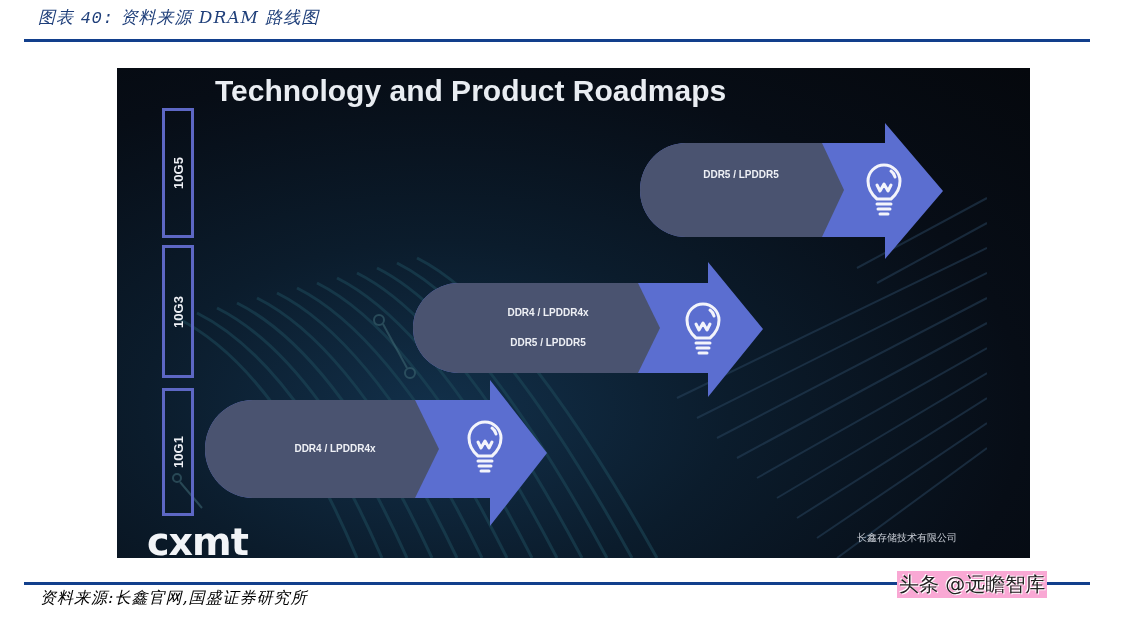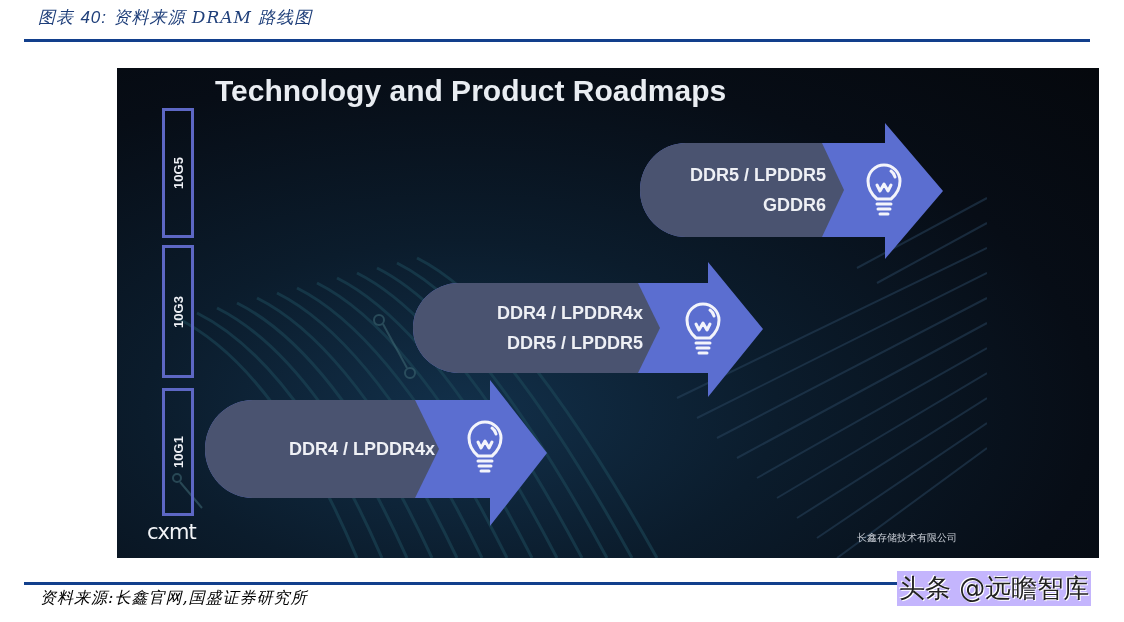--- a/index.html
+++ b/index.html
@@ -1,43 +1,43 @@
 <!DOCTYPE html>
 <html><head>
 <meta charset="utf-8">
 <style>
   html, body { margin: 0; padding: 0; background: #ffffff; }
   body { width: 1124px; height: 622px; position: relative; overflow: hidden;
          font-family: "DejaVu Serif", "Liberation Serif", serif; }
   .fig-title { position: absolute; left: 38px; top: 6px; font-size: 17px; font-style: italic;
                color: #1f3f7a; letter-spacing: 1px; }
-  .fig-title .num { font-family: Liberation Sans, sans-serif; font-style: italic; margin-top: 40px; }
+  .fig-title .num { font-family: Liberation Mono, monospace; font-style: italic; margin-top: 40px; }
   .rule-top { position: absolute; left: 24px; top: 39px; width: 1066px; height: 3px; background: #123f8c; }
   .rule-bottom { position: absolute; left: 24px; top: 582px; width: 1066px; height: 3px; background: #123f8c; }
   .source { position: absolute; left: 40px; top: 588px; font-size: 16px; font-style: italic;
             color: #000000; letter-spacing: 1px; }
-  .watermark { position: absolute; left: 897px; top: 571px; font-size: 26px; color: #222;
-               font-family: "DejaVu Sans", "Liberation Sans", sans-serif; background: #c4b5fd;
+  .watermark { position: absolute; left: 897px; top: 571px; font-size: 20px; color: #222;
+               font-family: "DejaVu Sans", "Liberation Sans", sans-serif; background: #f9a8d4;
                text-shadow: 1px 1px 0 #fff, -1px -1px 0 #fff; padding: 0 2px; }
 
-  .panel { position: absolute; left: 117px; top: 68px; width: 982px; height: 490px; overflow: hidden;
+  .panel { position: absolute; left: 117px; top: 68px; width: 913px; height: 490px; overflow: hidden;
            background: radial-gradient(ellipse at 35% 70%, #12304a 0%, #0b1c2c 35%, #070d16 70%, #05080d 100%); }
   .panel svg.bg { position: absolute; left: 0; top: 0; }
   .panel-title { position: absolute; left: 98px; top: 6px; font-size: 30px; font-weight: bold;
                  color: #e9edf2; font-family: "Liberation Sans", "DejaVu Sans", sans-serif; white-space: nowrap; }
   .node { position: absolute; left: 45px; width: 32px; border: 3px solid #5d67c4; box-sizing: border-box; }
   .node span { position: absolute; left: 50%; top: 50%; transform: translate(-50%, -50%) rotate(-90deg);
                color: #eef0f5; font-weight: bold; font-size: 13px; white-space: nowrap;
                font-family: "Liberation Sans", "DejaVu Sans", sans-serif; }
   .arrow { position: absolute; }
   .arrow svg { position: absolute; left: 0; top: 0; }
-  .arrow .label { position: absolute; color: #eef0f5; font-weight: bold; font-size: 18px; text-align: right;
+  .arrow .label { position: absolute; color: #eef0f5; font-weight: bold; font-size: 10px; text-align: center;
                   line-height: 30px; white-space: nowrap; font-family: "Liberation Sans", "DejaVu Sans", sans-serif; }
   .bulb { position: absolute; }
-  .logo { position: absolute; left: 30px; top: 452px; font-size: 21px; font-weight: normal; color: #f2f4f7;
+  .logo { position: absolute; left: 30px; top: 452px; font-size: 38px; font-weight: bold; color: #f2f4f7;
           font-family: "DejaVu Sans", "Liberation Sans", sans-serif; letter-spacing: -1px; }
   .company { position: absolute; left: 740px; top: 463px; font-size: 10px; color: #c9ced6;
              font-family: "DejaVu Sans", "Liberation Sans", sans-serif; }
 </style>
 </head>
 <body>
 
 <div class="fig-title">
   <span>图表</span>
   <span class="num">40:</span>
@@ -137,21 +137,20 @@
     </svg>
   </div>
 
   <div class="arrow" style="left:523px;top:55px;width:305px;height:136px;">
     <svg width="305" height="136">
       <path d="M46 20 L245 20 L245 0 L303 68 L245 136 L245 114 L46 114 A46 47 0 0 1 46 20 Z" fill="#5b6ed0"></path>
       <path d="M46 20 L182 20 L204 67 L182 114 L46 114 A46 47 0 0 1 46 20 Z" fill="#4a5370"></path>
     </svg>
     <div class="label" style="left:16px;top:37px;width:170px;">
       <div>DDR5 / LPDDR5</div>
-      <div>GDDR6</div>
     </div>
     <svg class="bulb" style="left:226px;top:40px;" width="36" height="58" viewBox="0 0 36 58">
       <g fill="none" stroke="#f3f4fb" stroke-width="3" stroke-linecap="round" stroke-linejoin="round">
         <path d="M11 36 C4 30 2 24 2 18 A16 16 0 0 1 34 18 C34 24 32 30 25 36 Z"></path>
         <path d="M11 22 L14 28 L18 21 L22 28 L25 22"></path>
         <path d="M25 8 A10 10 0 0 1 29 14"></path>
         <line x1="11" y1="41" x2="25" y2="41"></line>
           <line x1="12" y1="46" x2="24" y2="46"></line>
           <line x1="14" y1="51" x2="22" y2="51"></line>
       </g>

